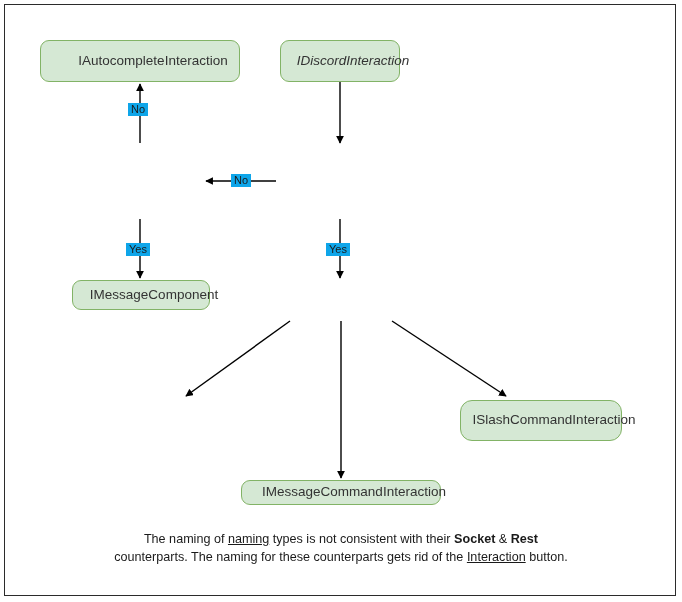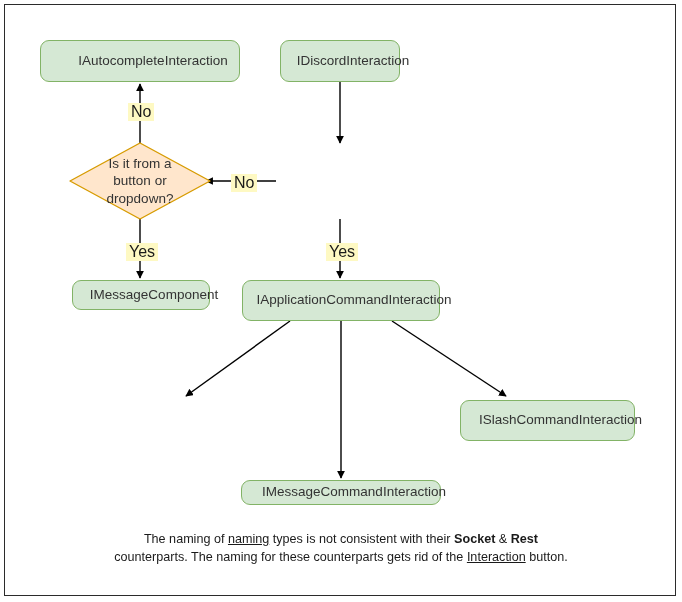--- a/index.html
+++ b/index.html
@@ -71,23 +71,23 @@
     align-items: center;
     justify-content: center;
     text-align: center;
     color: #333333;
     font-size: 13.5px;
     line-height: 1.28;
     white-space: pre-line;
   }
   .edge-label {
     position: absolute;
-    background: #fef9c3;
+    background: #0ea5e9;
     color: #1a1a1a;
-    font-size: 16px;
+    font-size: 11px;
     line-height: 1;
     padding: 1px 3px;
     white-space: nowrap;
   }
   .footnote {
     position: absolute;
     left: 106px;
     top: 531px;
     width: 470px;
     text-align: center;
@@ -126,32 +126,24 @@
 
     <line x1="341" y1="321" x2="341" y2="478" stroke="#000000" stroke-width="1.4" marker-end="url(#arrow)"></line>
 
     <line x1="392" y1="321" x2="506" y2="396" stroke="#000000" stroke-width="1.4" marker-end="url(#arrow)"></line>
   </svg>
 
   <div class="node node-box" style="left:40px; top:40px; width:200px; height:42px;">
     <span>IAutocompleteInteraction</span>
   </div>
 
-  <div class="node node-box" style="left:280px; top:40px; width:120px; height:42px;">
+  <div class="node node-box" style="left:280px; top:40px; width:120px; height:42px;font-style:italic;">
     <span>IDiscordInteraction</span>
   </div>
 
-  <div class="node-diamond-wrap" style="left:70px; top:143px; width:140px; height:76px;">
-    <svg width="140" height="76">
-      <polygon points="70,0 140,38 70,76 0,38" fill="#ffe6cc" stroke="#d79b00" stroke-width="1.4" stroke-linejoin="round"></polygon>
-    </svg>
-    <div class="diamond-label">Is it from a
-button or
-dropdown?</div>
-  </div>
 
 
   <div class="edge-label" style="left:128px; top:103px;">
     <span>No</span>
   </div>
 
   <div class="edge-label" style="left:231px; top:174px;">
     <span>No</span>
   </div>
 
@@ -160,26 +152,23 @@
   </div>
 
   <div class="edge-label" style="left:326px; top:243px;">
     <span>Yes</span>
   </div>
 
   <div class="node node-box" style="left:72px; top:280px; width:138px; height:30px;">
     <span>IMessageComponent</span>
   </div>
 
-  <div class="node node-box" style="left:242px; top:280px; width:198px; height:41px;">
-    <span>IApplicationCommandInteraction</span>
-  </div>
 
 
-  <div class="node node-box" style="left:460px; top:400px; width:175px; height:41px;">
+  <div class="node node-box" style="left:460px; top:400px; width:162px; height:41px;border-radius:12px;">
     <span>ISlashCommandInteraction</span>
   </div>
 
   <div class="node node-box" style="left:241px; top:480px; width:200px; height:25px;">
     <span>IMessageCommandInteraction</span>
   </div>
 
   <div class="footnote">
     <span>The naming of </span><u>naming</u><span> types is not consistent with their </span><b>Socket</b><span> &amp; </span><b>Rest</b><span> counterparts. The naming for these counterparts gets rid of the </span><u>Interaction</u><span> button.</span>
   </div>

